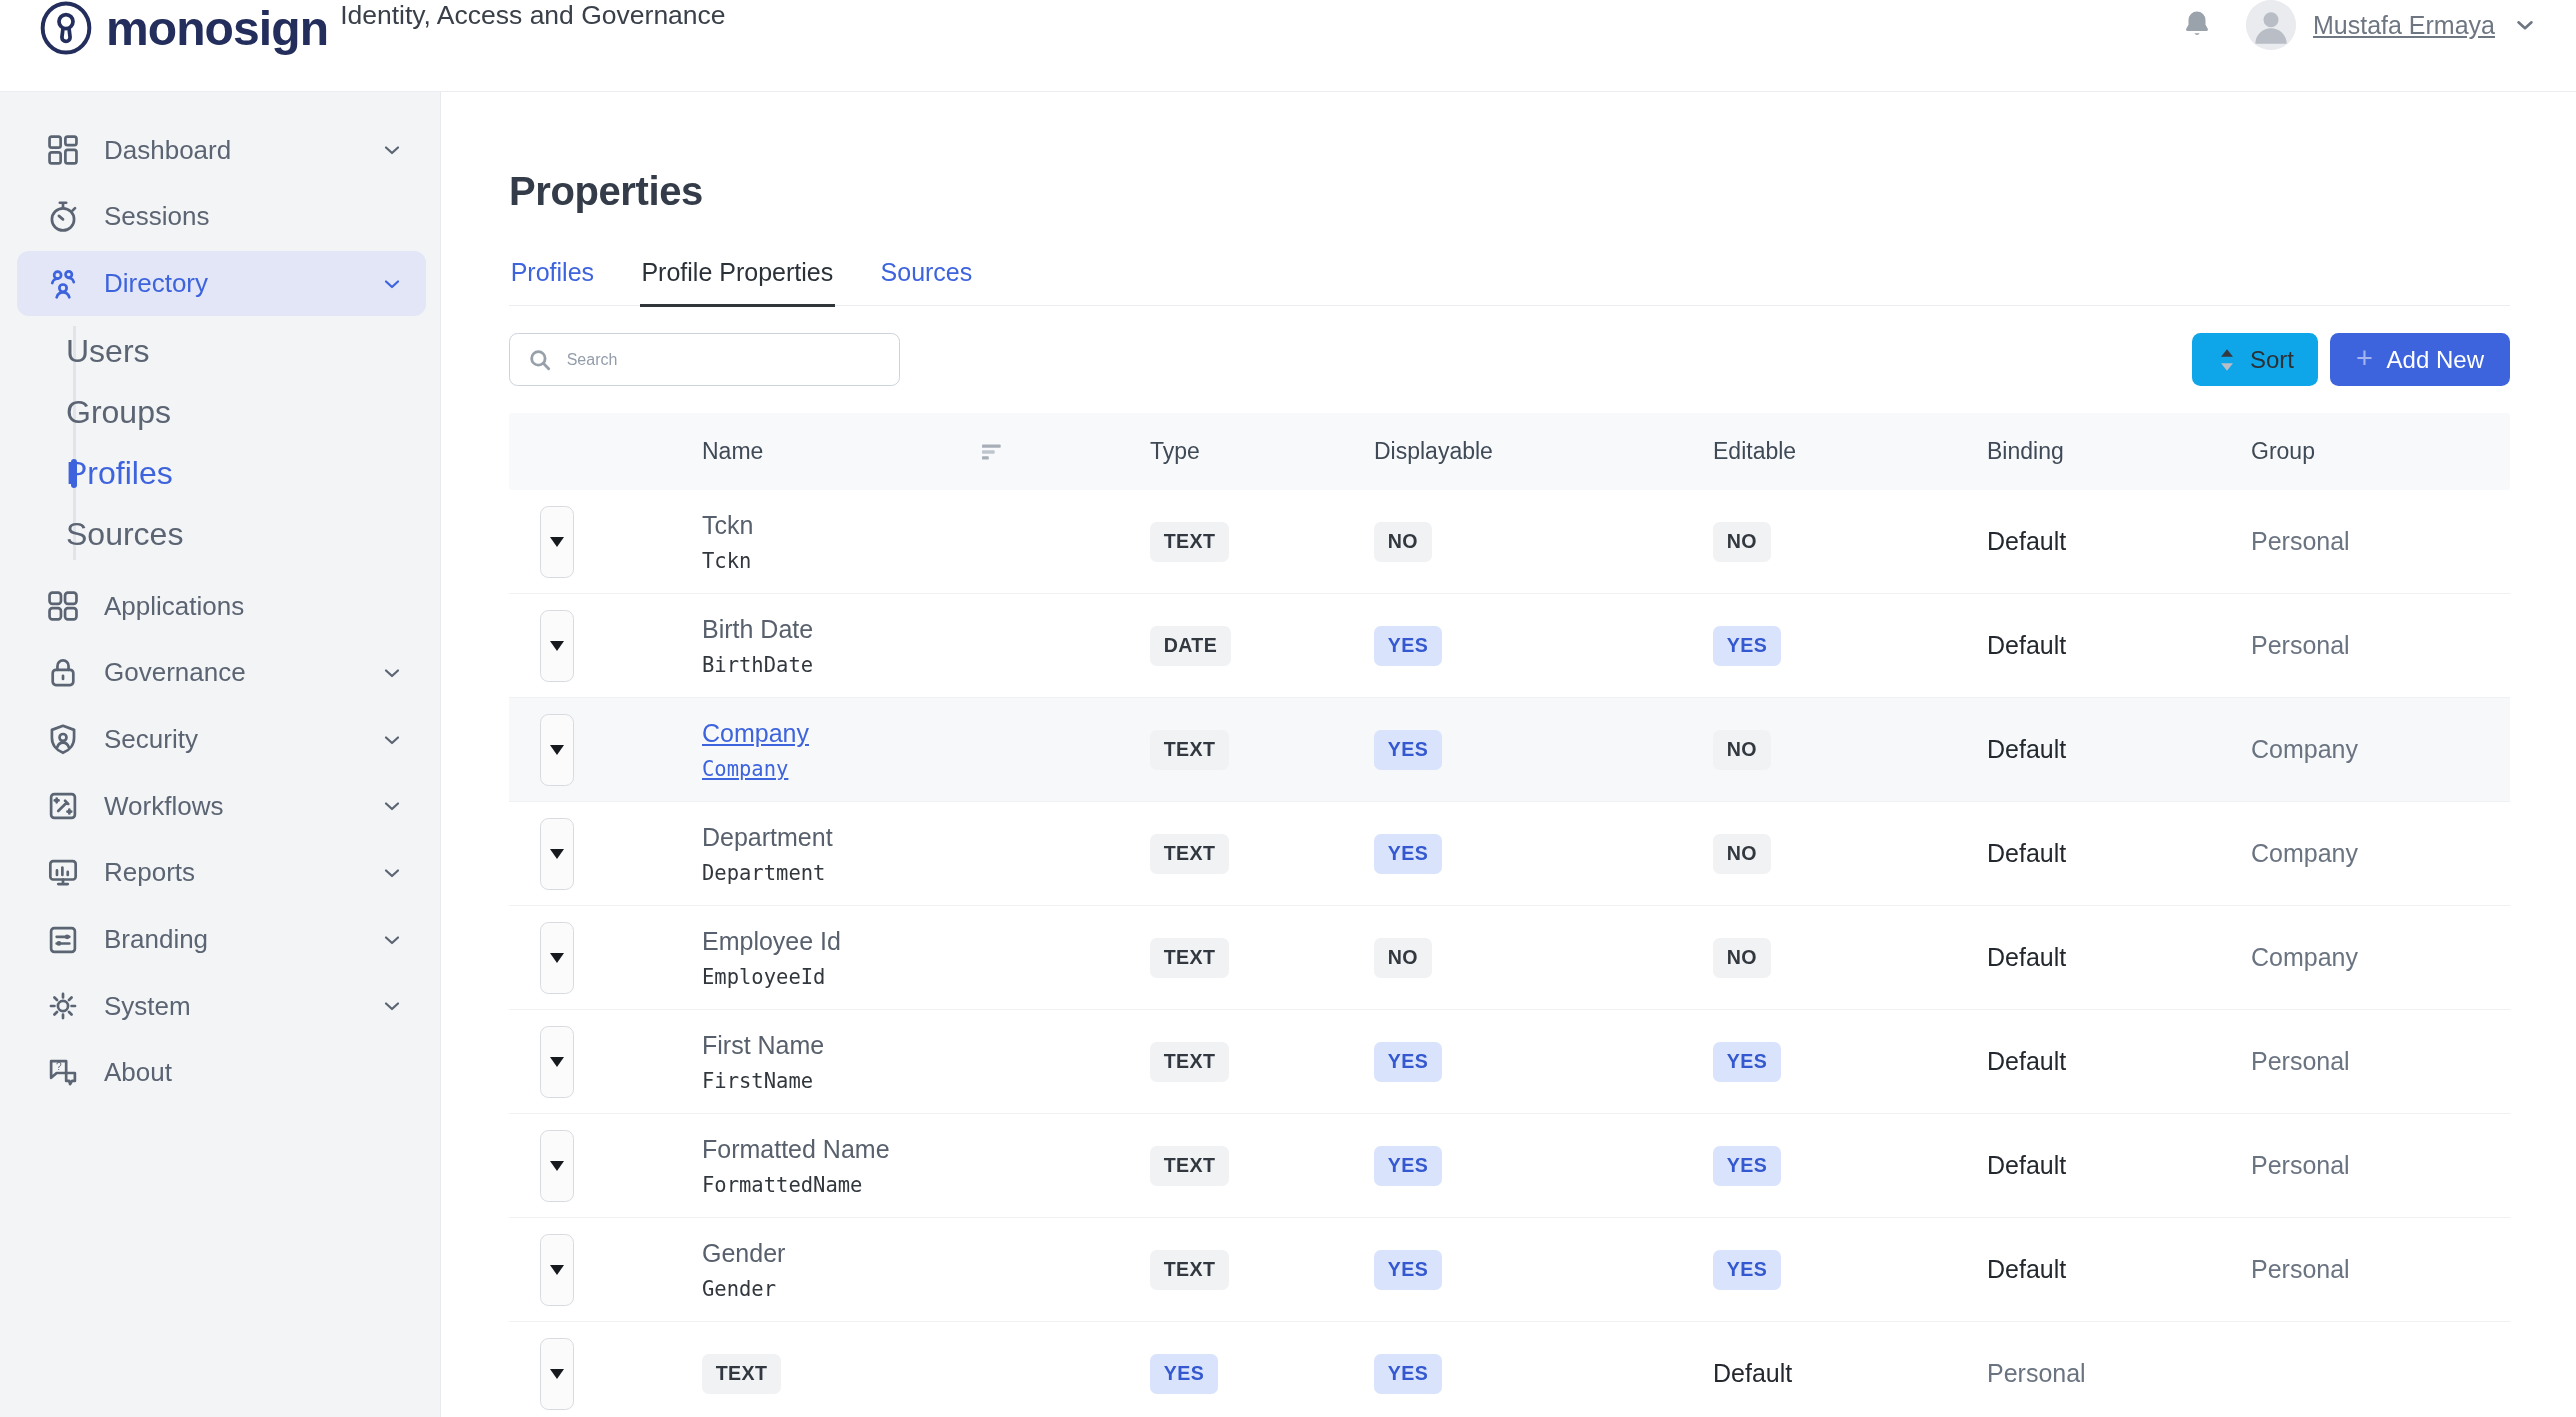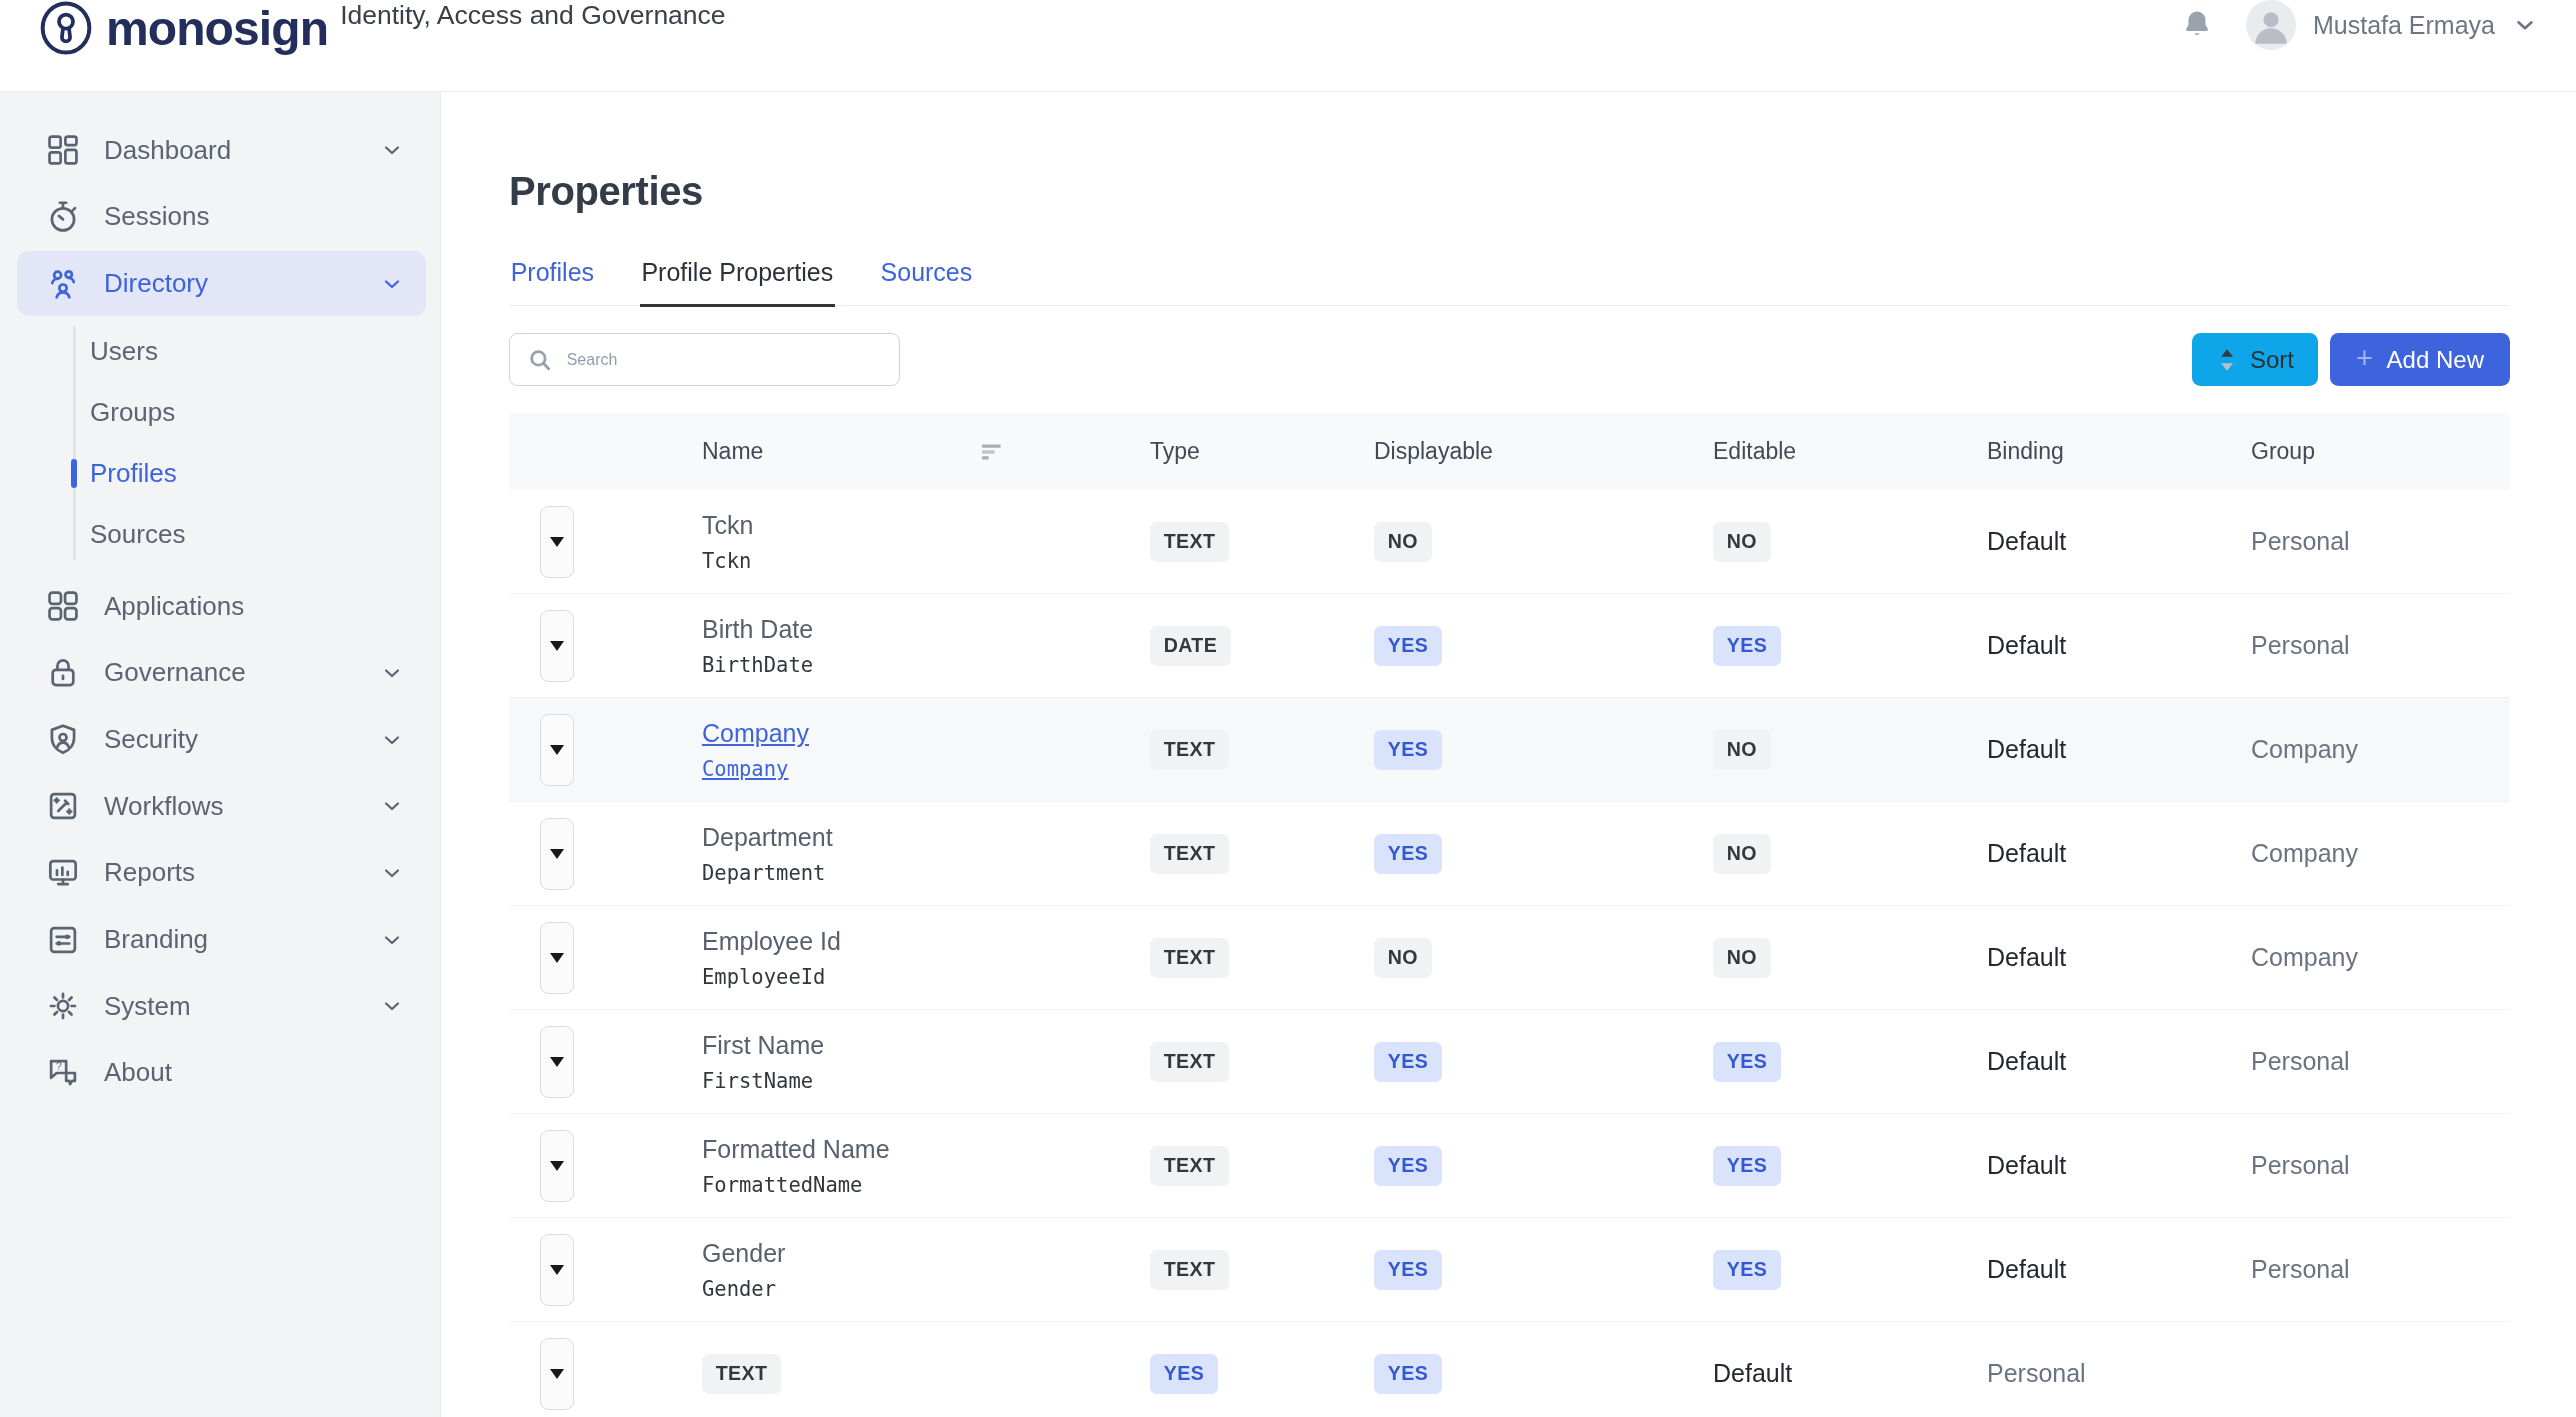--- a/index.html
+++ b/index.html
@@ -9,39 +9,39 @@
   .topbar { height:92px; background:#fff; border-bottom:1.7px solid #ecedf0;
     display:flex; align-items:flex-start; padding:0 38px; }
   .brand { display:flex; align-items:center; gap:12px; cursor:pointer; }
   .logo-mark { width:56px; height:56px; display:flex; align-items:center; justify-content:center; }
   .logo-text { font-size:48px; font-weight:700; color:#232e5c; letter-spacing:-0.9px; }
   .tagline { font-size:26.5px; color:#3a4049; margin-left:12px; }
   .topbar-right { margin-left:auto; display:flex; align-items:center; gap:32px; }
   .bell { width:34px; height:34px; cursor:pointer; }
   .userchip { display:flex; align-items:center; gap:17px; cursor:pointer; }
   .avatar { width:50px; height:50px; border-radius:50%; overflow:hidden; background:#e9ebee; }
-  .user-name { font-size:25px; color:#6e7682; }
+  .user-name { font-size:25px; color:#6e7682;text-decoration:underline; }
   .chev { width:26px; height:26px; stroke:#6e7682; }
   
   .layout { display:flex; height:1326px; }
   .sidebar { width:441px; background:#f3f4f6; border-right:0.9px solid #e9eaee;
     padding-top:24px; flex-shrink:0; }
   .side-item { height:65px; margin:1.7px 13.7px 1.7px 17px; display:flex; align-items:center;
     border-radius:12px; padding:0 22px 0 27px; cursor:pointer; color:#5b6472; }
   .side-item .s-icon { width:38px; height:38px; margin-right:22px; flex-shrink:0; }
   .side-item .s-icon svg { width:38px; height:38px; }
   .side-item .s-label { font-size:26px; font-weight:500; }
   .side-item .s-chev { margin-left:auto; width:24px; height:24px; stroke:#8a919c; }
   .side-item.active { background:#e2e6f6; color:#3d63dd; }
   .side-item.active .s-chev { stroke:#8a919c; }
   .sub-list { position:relative; margin:5.1px 0 8.5px 0; }
   .sub-list::before { content:""; position:absolute; left:73px; top:5.1px; bottom:5.1px;
     width:2.6px; background:#e2e4e9; }
   .sub-item { position:relative; height:61px; display:flex; align-items:center;
-    padding-left:90px; font-size:26px; font-weight:500; color:#5b6472; cursor:pointer; }
+    padding-left:66px; font-size:32px; font-weight:500; color:#5b6472; cursor:pointer; }
   .sub-item.active { color:#3d63dd; }
   .sub-item.active::before { content:""; position:absolute; left:71px; top:16px;
     width:6px; height:29px; border-radius:3.4px; background:#3d63dd; }
   
   .main { flex:1; padding:77px 67px 8px 68px; }
   .page-title { font-size:40px; font-weight:700; color:#333c48; letter-spacing:-0.4px; }
   .tabs { display:flex; gap:44px; margin-top:44px; border-bottom:1.7px solid #ebedf0; }
   .tab { font-size:25px; font-weight:500; color:#3d63dd; padding:0 1.7px 17px 1.7px;
     cursor:pointer; border-bottom:3.4px solid transparent; margin-bottom:-1.7px; background:none; border-top:none; border-left:none; border-right:none; }
   .tab.active { color:#2b3138; border-bottom-color:#30353a; }

